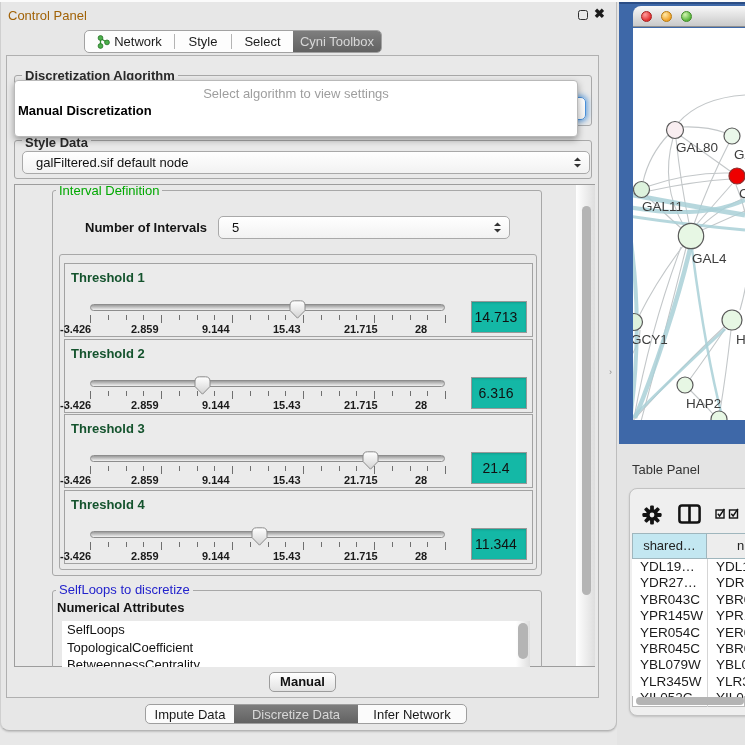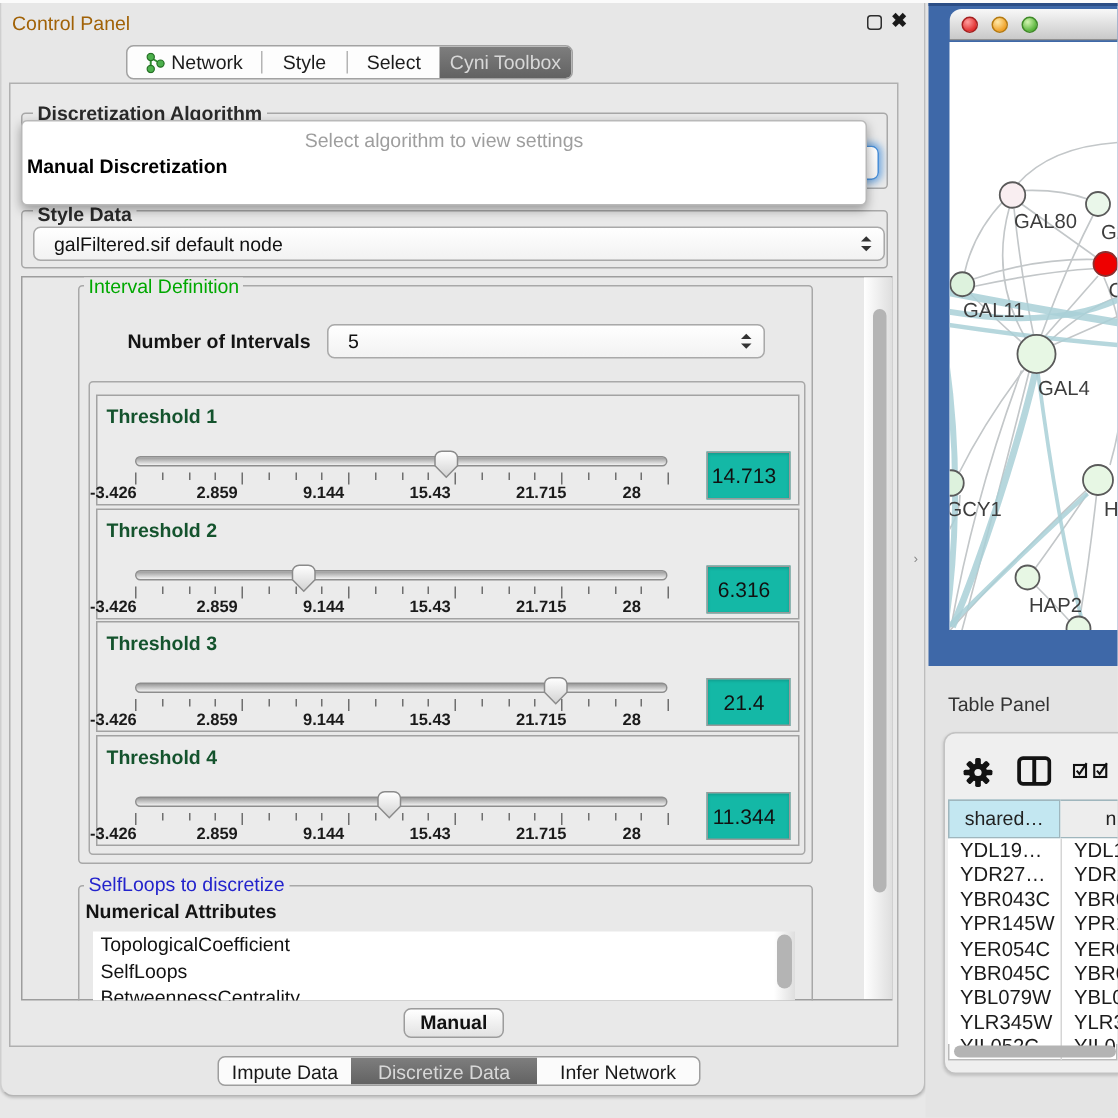--- a/index.html
+++ b/index.html
@@ -307,22 +307,22 @@
       <div class="tlab" style="left:208.0px;top:59px">15.43</div>
       <div class="tlab" style="left:279.0px;top:59px">21.715</div>
       <div class="tlab" style="left:350.0px;top:59px">28</div>
   <div class="vbox">11.344</div>
 </div>
 
   <div class="group" style="left:52px;top:590px;width:490px;height:130px"></div>
   <div class="gtitle blue" style="left:56px;top:583px">SelfLoops to discretize</div>
   <div style="position:absolute;left:57px;top:600px;font-size:13px;font-weight:bold;color:#141414">Numerical Attributes</div>
   <div id="attlist">
+    <div>SelfLoops</div>
     <div>TopologicalCoefficient</div>
-    <div>SelfLoops</div>
     <div>BetweennessCentrality</div>
   </div>
   <div class="sbtrackv" style="left:516px;top:621px;width:14px;height:46px"></div>
   <div class="sbthumb" style="left:518px;top:623px;width:10px;height:36px"></div>
 </div>
 
 <div class="sbtrackv" style="left:576px;top:185px;width:19px;height:481px"></div>
 <div class="sbthumb" style="left:582px;top:206px;width:9px;height:389px"></div>
 <div id="apply">Manual</div>
 <div id="btabs">

